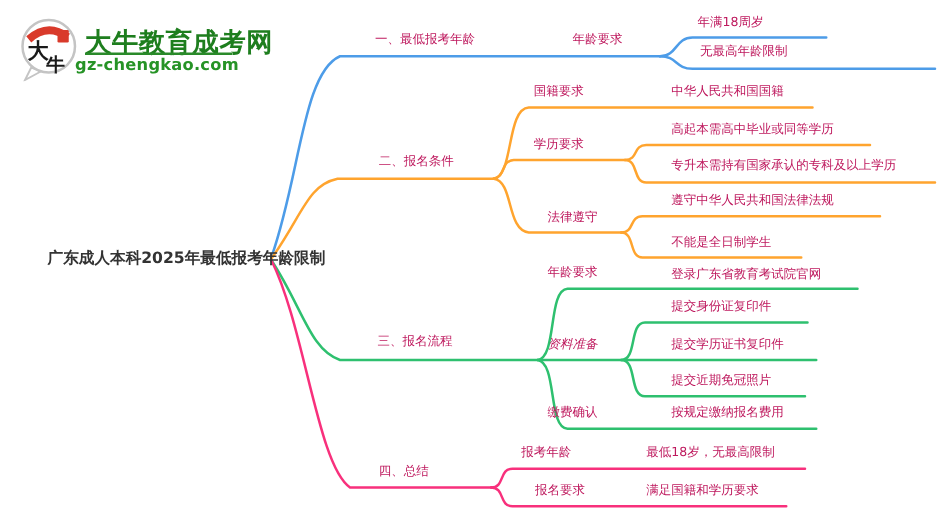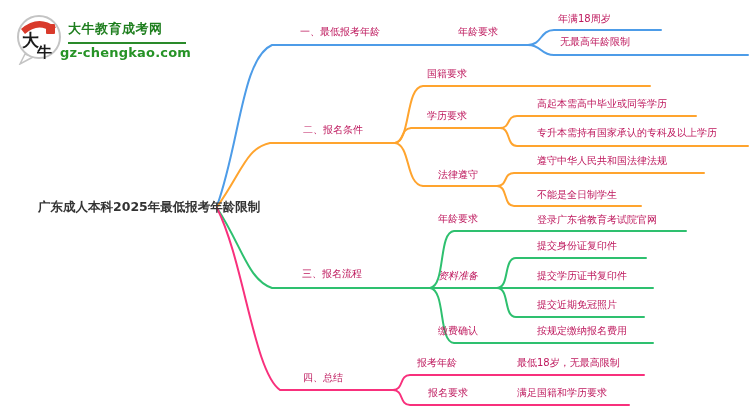--- a/index.html
+++ b/index.html
@@ -5,21 +5,21 @@
   html,body{margin:0;padding:0;}
   body{width:750px;height:410px;background:#ffffff;overflow:hidden;position:relative;
        font-family:"DejaVu Sans","Liberation Sans",sans-serif;}
   #canvas{position:absolute;inset:0;width:750px;height:410px;}
   .lbl{position:absolute;white-space:nowrap;font-size:10px;line-height:1;color:#be185d;
        transform:translateY(-50%);letter-spacing:0;}
   .root-lbl{font-size:12.5px;font-weight:600;color:#333;}
   svg.wires{position:absolute;left:0;top:0;pointer-events:none;}
   .logo{position:absolute;left:12px;top:11px;width:190px;height:56px;cursor:pointer;}
   .logo-mark{position:absolute;left:2px;top:2px;width:50px;height:52px;}
-  .logo-title{position:absolute;left:56px;top:9px;font-size:13px;font-weight:bold;color:#1e7e1e;
+  .logo-title{position:absolute;left:56px;top:9px;font-size:21px;font-weight:bold;color:#1e7e1e;
        white-space:nowrap;letter-spacing:0.5px;}
   .logo-divider{position:absolute;left:56px;top:31px;width:118px;height:2px;background:#2a8a2a;}
   .logo-domain{position:absolute;left:48px;top:34px;font-size:13px;font-weight:bold;color:#269326;
        white-space:nowrap;letter-spacing:0.2px;}
 </style>
 </head>
 <body>
 
 <div id="canvas">
 
@@ -73,20 +73,21 @@
 
   <div class="lbl root-lbl" style="left:38px;top:207px;">广东成人本科2025年最低报考年龄限制</div>
 
   <div class="lbl" style="left:300px;top:32px;">一、最低报考年龄</div>
   <div class="lbl" style="left:458px;top:32px;">年龄要求</div>
   <div class="lbl" style="left:558px;top:19px;">年满18周岁</div>
   <div class="lbl" style="left:560px;top:42px;">无最高年龄限制</div>
 
   <div class="lbl" style="left:303px;top:130px;">二、报名条件</div>
   <div class="lbl" style="left:427px;top:74px;">国籍要求</div>
+  <div class="lbl" style="left:537px;top:74px;">中华人民共和国国籍</div>
   <div class="lbl" style="left:427px;top:116px;">学历要求</div>
   <div class="lbl" style="left:537px;top:104px;">高起本需高中毕业或同等学历</div>
   <div class="lbl" style="left:537px;top:133px;">专升本需持有国家承认的专科及以上学历</div>
   <div class="lbl" style="left:438px;top:175px;">法律遵守</div>
   <div class="lbl" style="left:537px;top:161px;">遵守中华人民共和国法律法规</div>
   <div class="lbl" style="left:537px;top:195px;">不能是全日制学生</div>
 
   <div class="lbl" style="left:302px;top:274px;">三、报名流程</div>
   <div class="lbl" style="left:438px;top:219px;">年龄要求</div>
   <div class="lbl" style="left:537px;top:220px;">登录广东省教育考试院官网</div>

